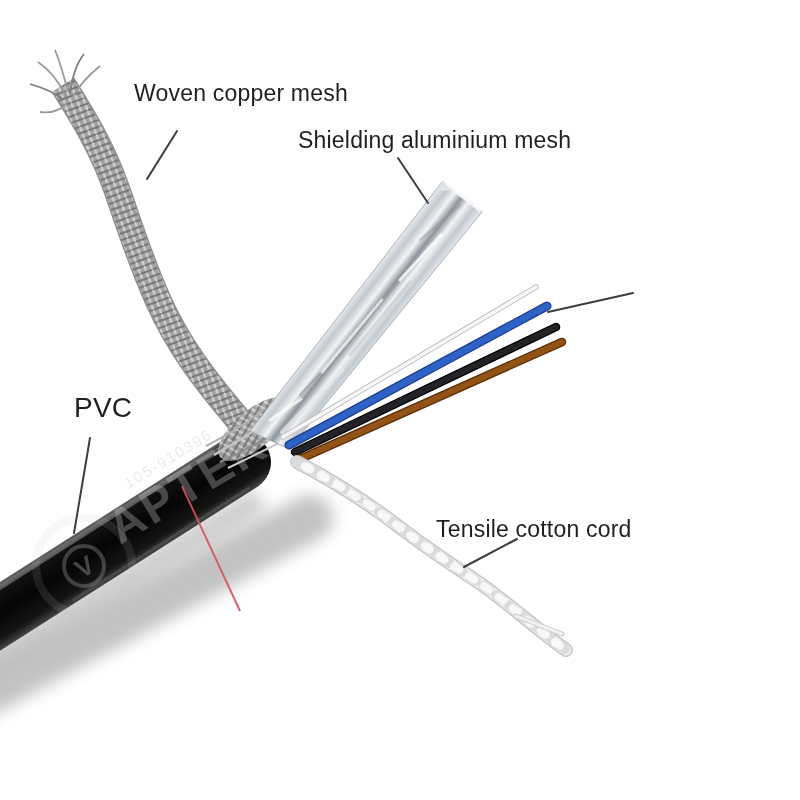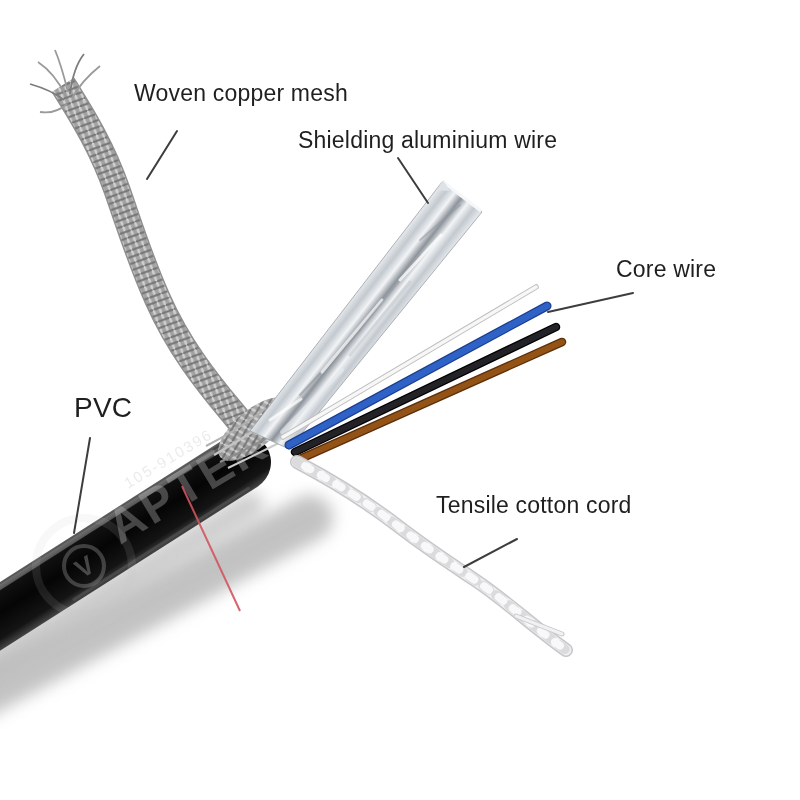--- a/index.html
+++ b/index.html
@@ -142,17 +142,16 @@
     <g>
       <line class="leader" x1="177" y1="131" x2="147" y2="179"></line>
       <line class="leader" x1="398" y1="158" x2="428" y2="203"></line>
       <line class="leader" x1="633" y1="293" x2="548" y2="312"></line>
       <line class="leader" x1="90" y1="438" x2="74" y2="533"></line>
       <line class="leader" x1="517" y1="539" x2="464" y2="567"></line>
     </g>
   </svg>
 
   <div class="label" style="left:134px;top:80px;text-align:right;">Woven copper mesh</div>
-  <div class="label" style="left:298px;top:127px;">Shielding aluminium wire</div>
-  <div class="label" style="left:616px;top:256px;">Core wire</div>
+  <div class="label" style="left:298px;top:127px;">Shielding aluminium mesh</div>
   <div class="label big" style="left:74px;top:392px;">PVC</div>
-  <div class="label" style="left:436px;top:492px;">Tensile cotton cord</div>
+  <div class="label" style="left:436px;top:516px;">Tensile cotton cord</div>
 </div>
 
 </body></html>

